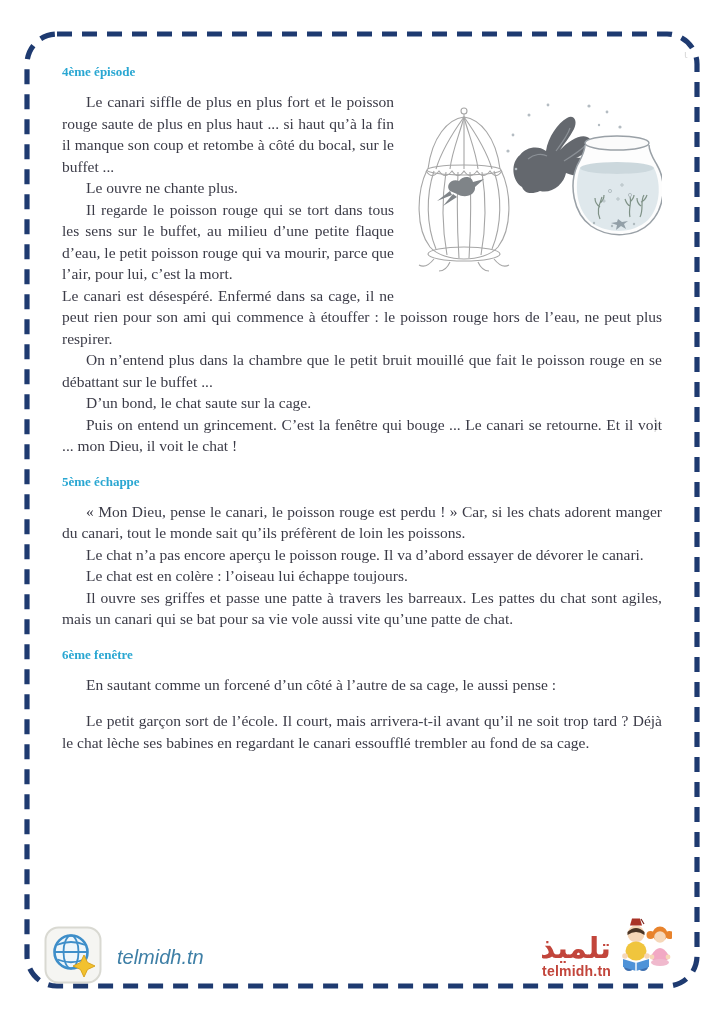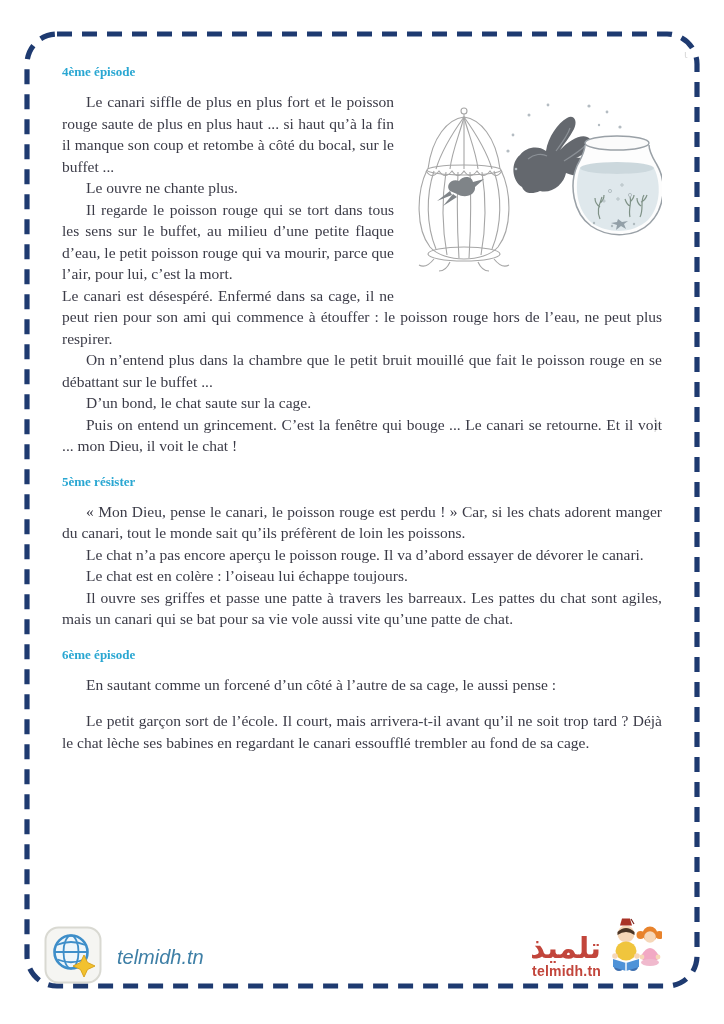--- a/index.html
+++ b/index.html
@@ -24,21 +24,21 @@
     float:right;width:256px;height:186px;margin:2px 0 6px 12px;
   }
   .footer-left{
     position:absolute;left:44px;top:926px;display:flex;align-items:center;gap:15px;
   }
   .footer-left-label{
     font-family:"Liberation Sans", sans-serif;font-style:italic;
     font-size:20px;color:#3e7fa6;
   }
   .footer-right{
-    position:absolute;right:62px;top:916px;display:flex;align-items:flex-end;gap:5px;
+    position:absolute;right:52px;top:916px;display:flex;align-items:flex-end;gap:5px;
   }
   .footer-right-text{display:flex;flex-direction:column;align-items:flex-end;line-height:1;}
   .arabic-logo{
     font-family:"DejaVu Sans", sans-serif;font-size:29px;font-weight:bold;
     color:#c2453b;direction:rtl;line-height:30px;
   }
   .site-red{
     font-family:"Liberation Sans", sans-serif;font-size:14px;font-weight:bold;
     color:#c2453b;letter-spacing:.2px;margin-top:1px;
   }
@@ -148,27 +148,27 @@
   </div>
 
   <p class="ind">Le canari siffle de plus en plus fort et le poisson rouge saute de plus en plus haut ... si haut qu’à la fin il manque son coup et retombe à côté du bocal, sur le buffet ...</p>
   <p class="ind">Le ouvre ne chante plus.</p>
   <p class="ind">Il regarde le poisson rouge qui se tort dans tous les sens sur le buffet, au milieu d’une petite flaque d’eau, le petit poisson rouge qui va mourir, parce que l’air, pour lui, c’est la mort.</p>
   <p>Le canari est désespéré. Enfermé dans sa cage, il ne peut rien pour son ami qui commence à étouffer : le poisson rouge hors de l’eau, ne peut plus respirer.</p>
   <p class="ind">On n’entend plus dans la chambre que le petit bruit mouillé que fait le poisson rouge en se débattant sur le buffet ...</p>
   <p class="ind">D’un bond, le chat saute sur la cage.</p>
   <p class="ind">Puis on entend un grincement. C’est la fenêtre qui bouge ...  Le canari se retourne. Et il voit ... mon Dieu, il voit le chat !</p>
 
-  <div class="episode-heading spaced">5ème résister</div>
+  <div class="episode-heading spaced">5ème échappe</div>
   <p class="ind">« Mon Dieu, pense le canari, le poisson rouge est perdu ! » Car, si les chats adorent manger du canari, tout le monde sait qu’ils préfèrent de loin les poissons.</p>
   <p class="ind">Le chat n’a pas encore aperçu le poisson rouge. Il va d’abord essayer de dévorer le canari.</p>
   <p class="ind">Le chat est en colère : l’oiseau lui échappe toujours.</p>
   <p class="ind">Il ouvre ses griffes et passe une patte à travers les barreaux. Les pattes du chat sont agiles, mais un canari qui se bat pour sa vie vole aussi vite qu’une patte de chat.</p>
 
-  <div class="episode-heading spaced">6ème épisode</div>
+  <div class="episode-heading spaced">6ème fenêtre</div>
   <p class="ind">En sautant comme un forcené d’un côté à l’autre de sa cage, le aussi pense :</p>
   <p class="ind gap-top">Le petit garçon sort de l’école. Il court, mais arrivera-t-il avant qu’il ne soit trop tard ? Déjà le chat lèche ses babines en regardant le canari essoufflé trembler au fond de sa cage.</p>
 
 </div>
 
 <div class="footer-left">
   <span>
     <svg width="58" height="58" viewBox="0 0 58 58">
       <rect x="1.5" y="1.5" width="55" height="55" rx="13" fill="#f5f5f2" stroke="#d9d9d2" stroke-width="2"></rect>
       <circle cx="27" cy="26" r="16.5" fill="#eef6fb" stroke="#3e8ec9" stroke-width="2.6"></circle>

